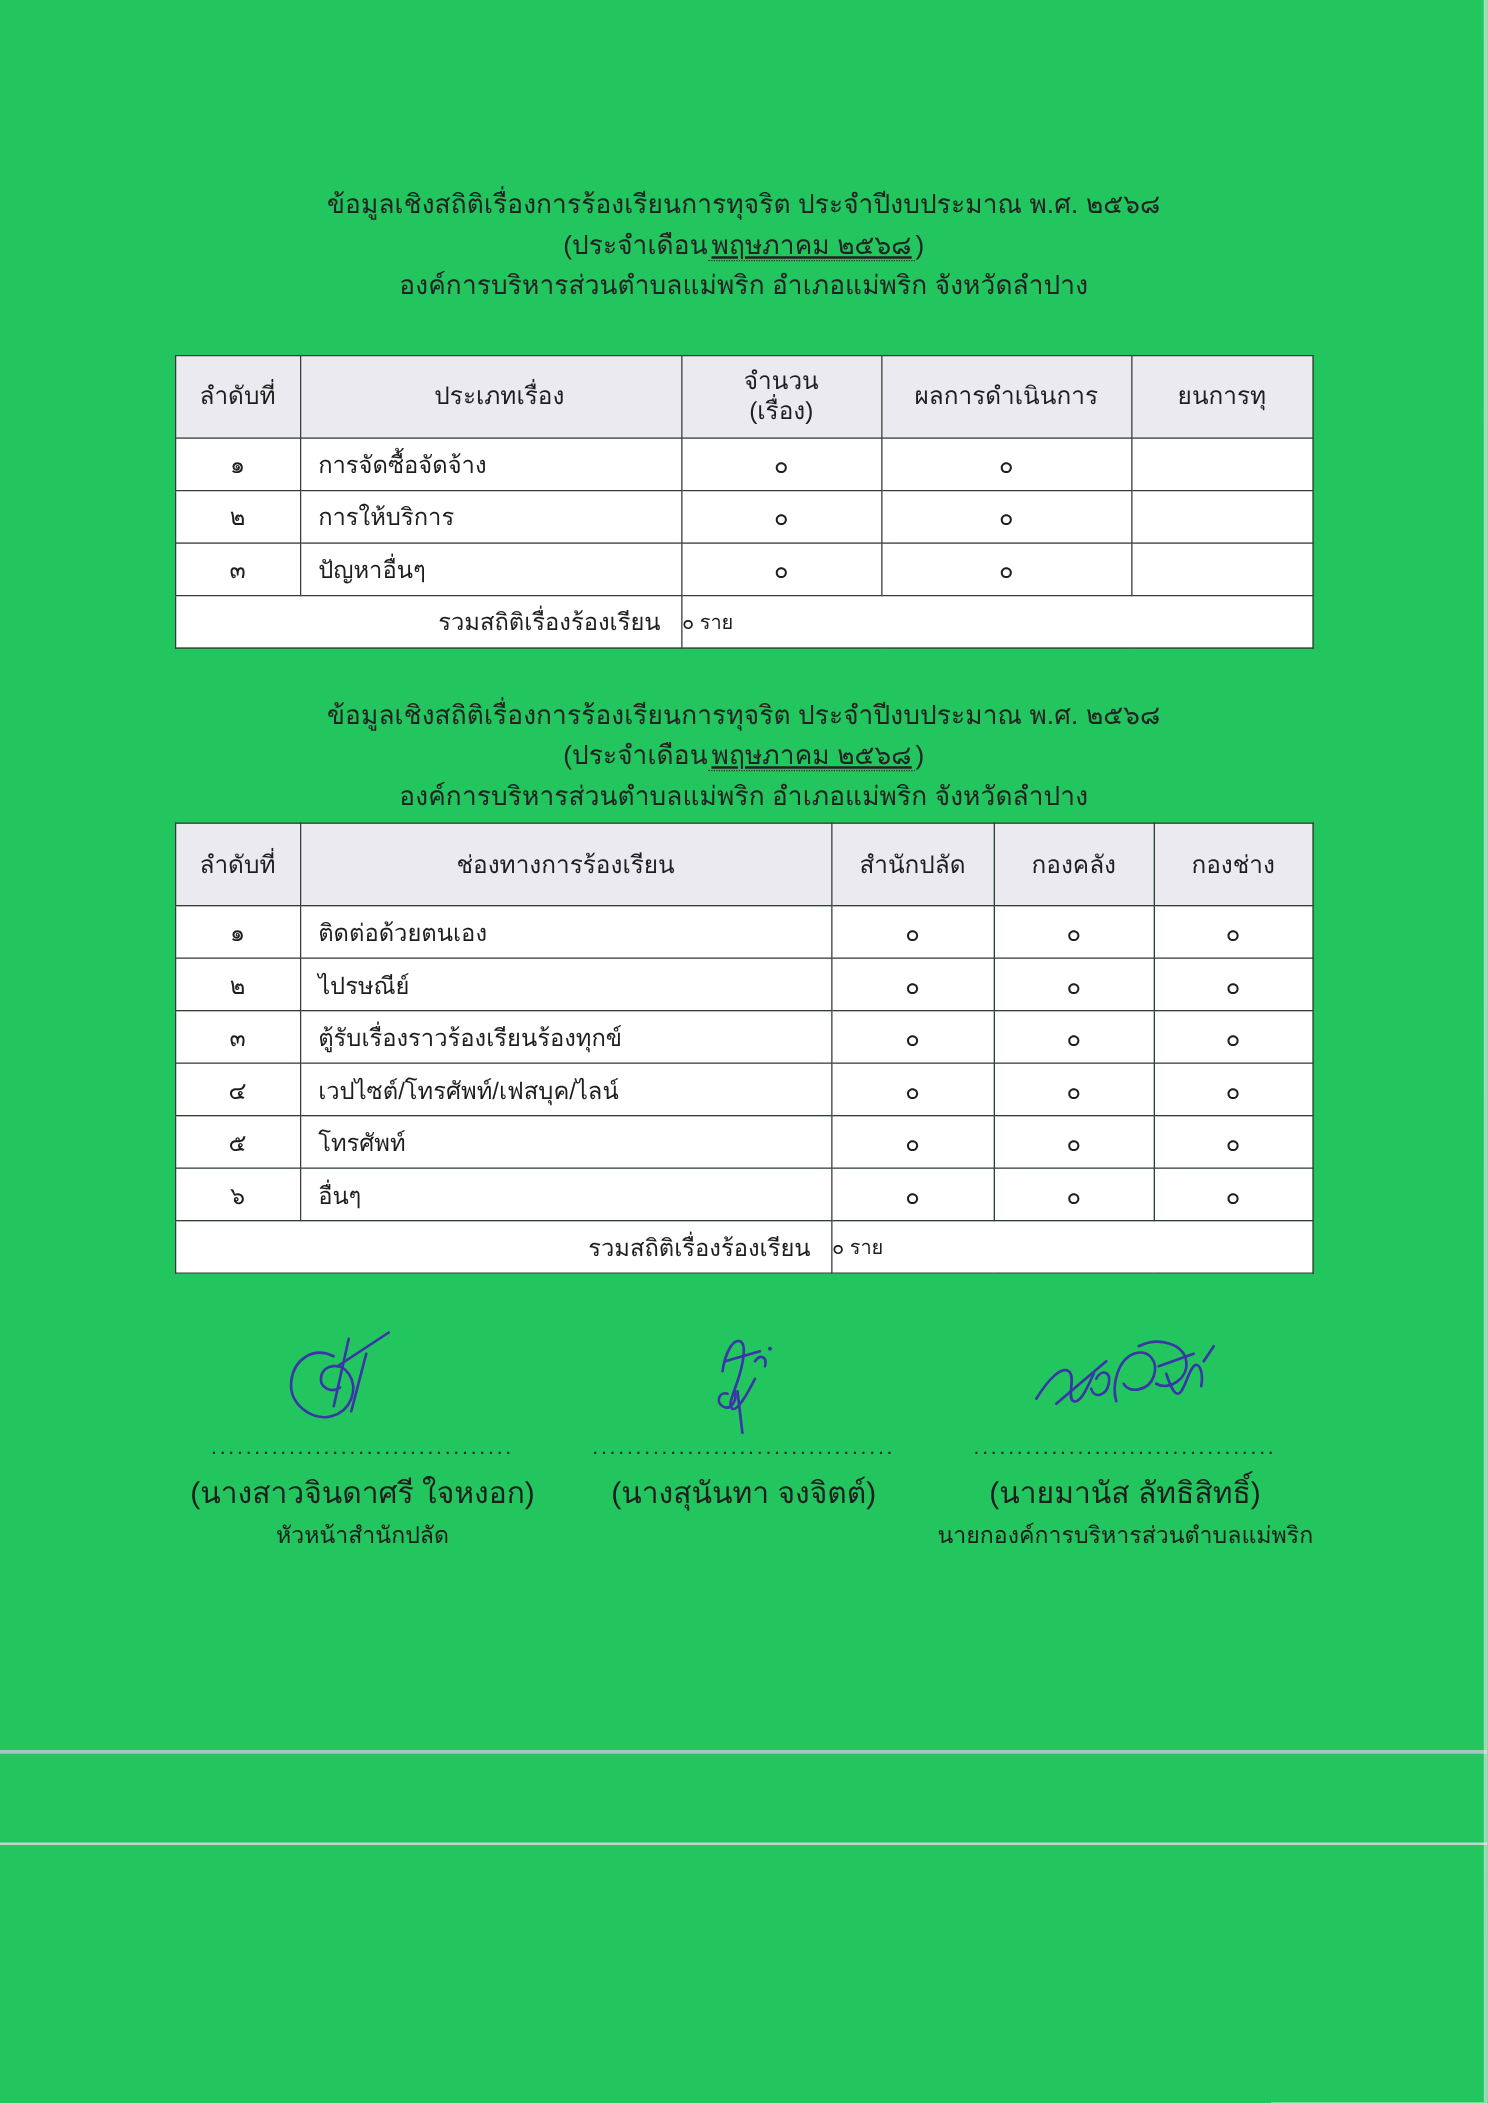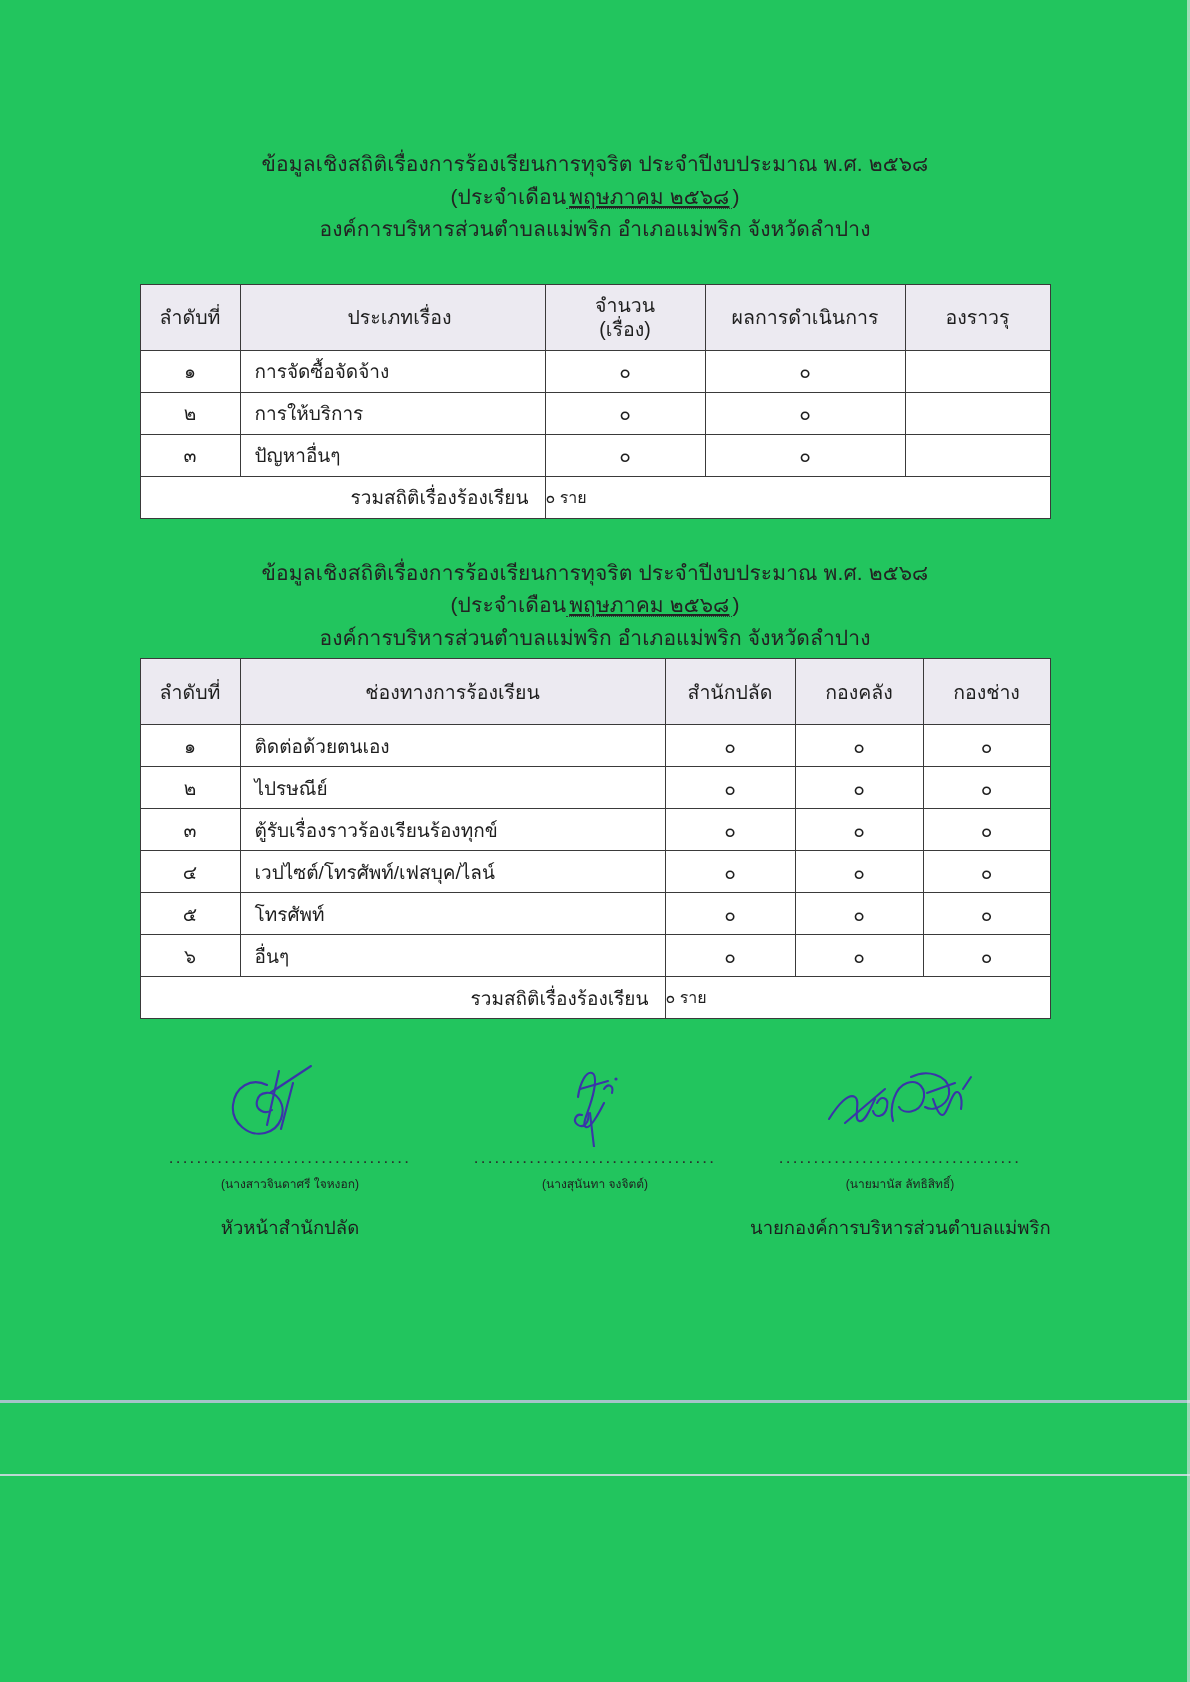--- a/index.html
+++ b/index.html
@@ -116,28 +116,28 @@
   }
   .sig-ink svg { display:block; }
   .dots {
     font-size:17px;
     letter-spacing:2.2px;
     color:#2c2c2c;
     line-height:1;
     margin-top:2px;
   }
   .sign-name {
-    font-size:12px;
+    font-size:24px;
     margin-top:8px;
     color:#1e1e1e;
     white-space:nowrap;
   }
   .sign-title {
     font-size:18.5px;
-    margin-top:20px;
+    margin-top:0;
     color:#1e1e1e;
     white-space:nowrap;
   }
 
   
   .scan-line {
     position:absolute;
     left:0; width:100%;
     height:2px;
     background:#c8cee0;
@@ -171,21 +171,21 @@
     <table class="stat t1">
       <thead>
         <tr>
           <th class="c-no">ลำดับที่</th>
           <th class="c-type">ประเภทเรื่อง</th>
           <th class="c-num">
             <div>จำนวน</div>
             <div>(เรื่อง)</div>
           </th>
           <th class="c-res">ผลการดำเนินการ</th>
-          <th class="c-note">องราวรุ</th>
+          <th class="c-note">ยนการทุ</th>
         </tr>
       </thead>
       <tbody>
         <tr>
           <td class="c-no c-ctr">๑</td>
           <td class="c-type">การจัดซื้อจัดจ้าง</td>
           <td class="c-ctr">๐</td>
           <td class="c-ctr">๐</td>
           <td class="c-ctr"></td>
         </tr>

